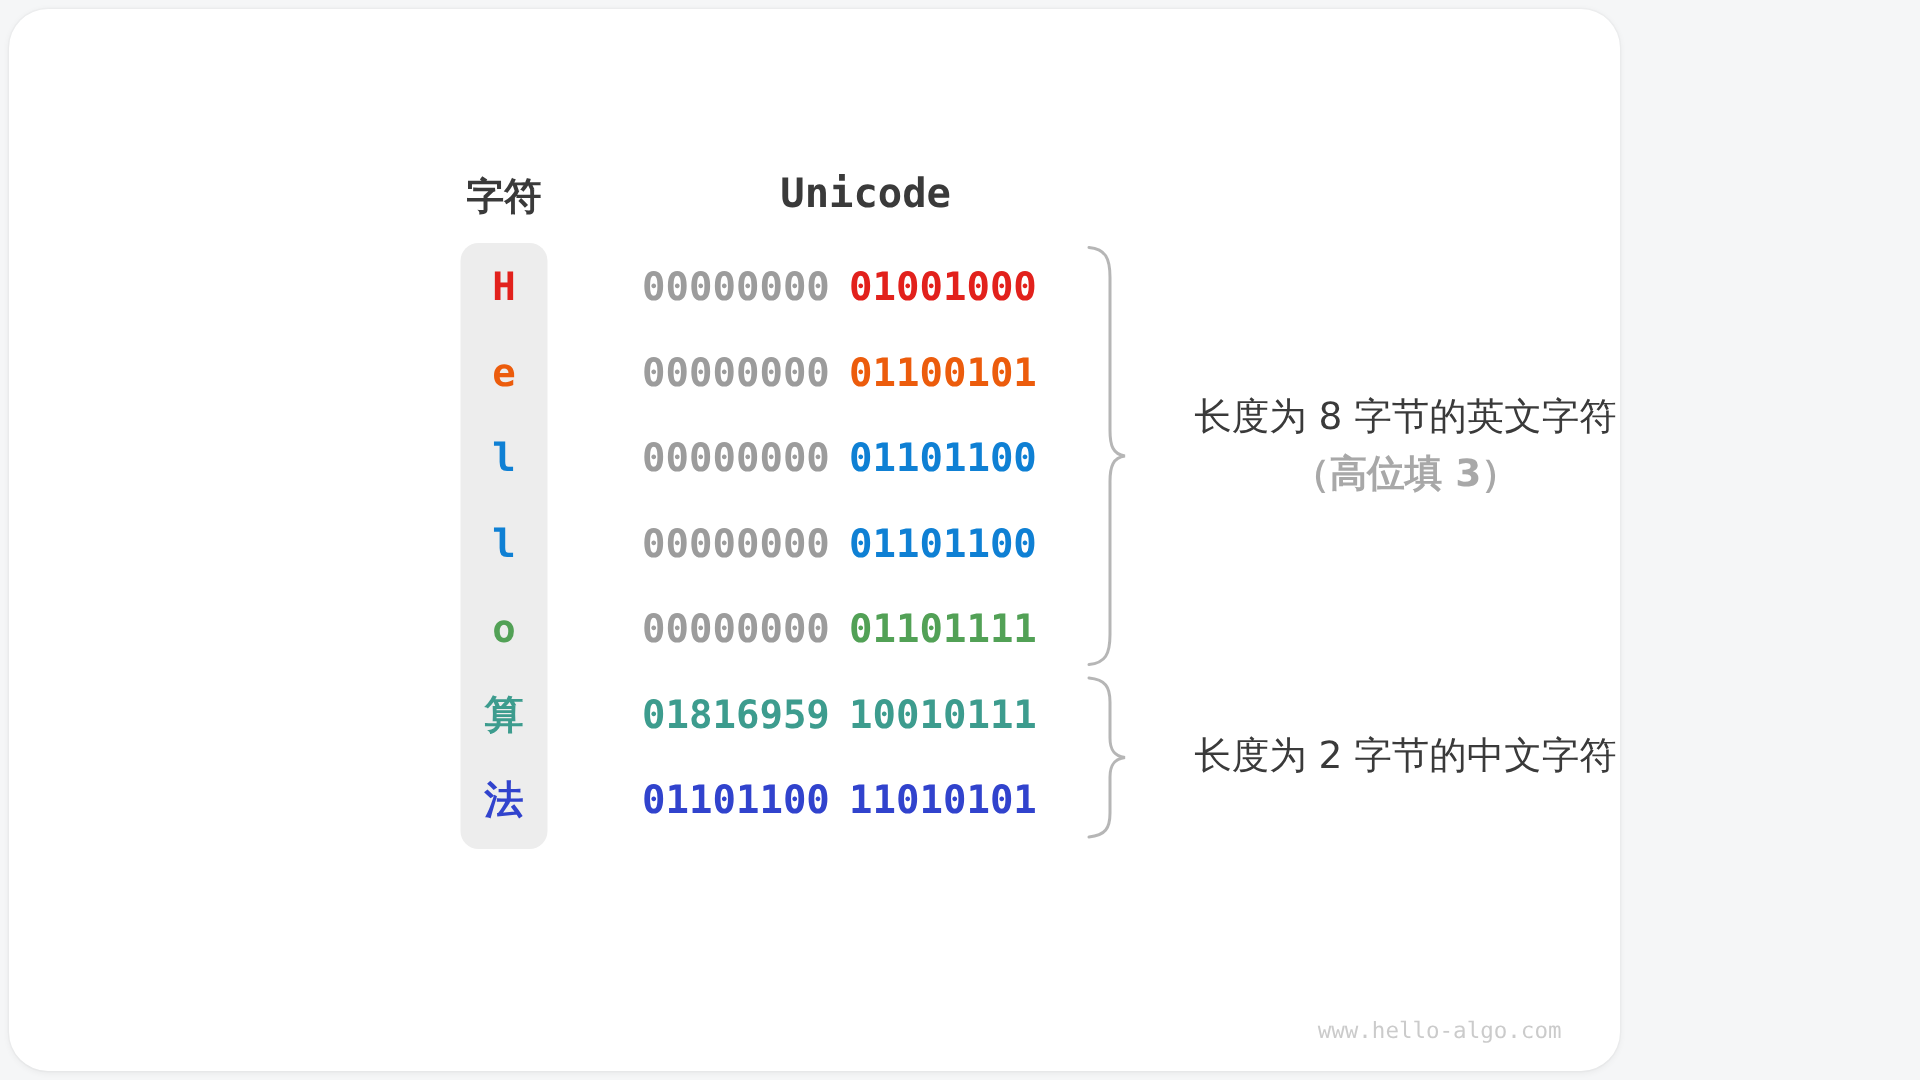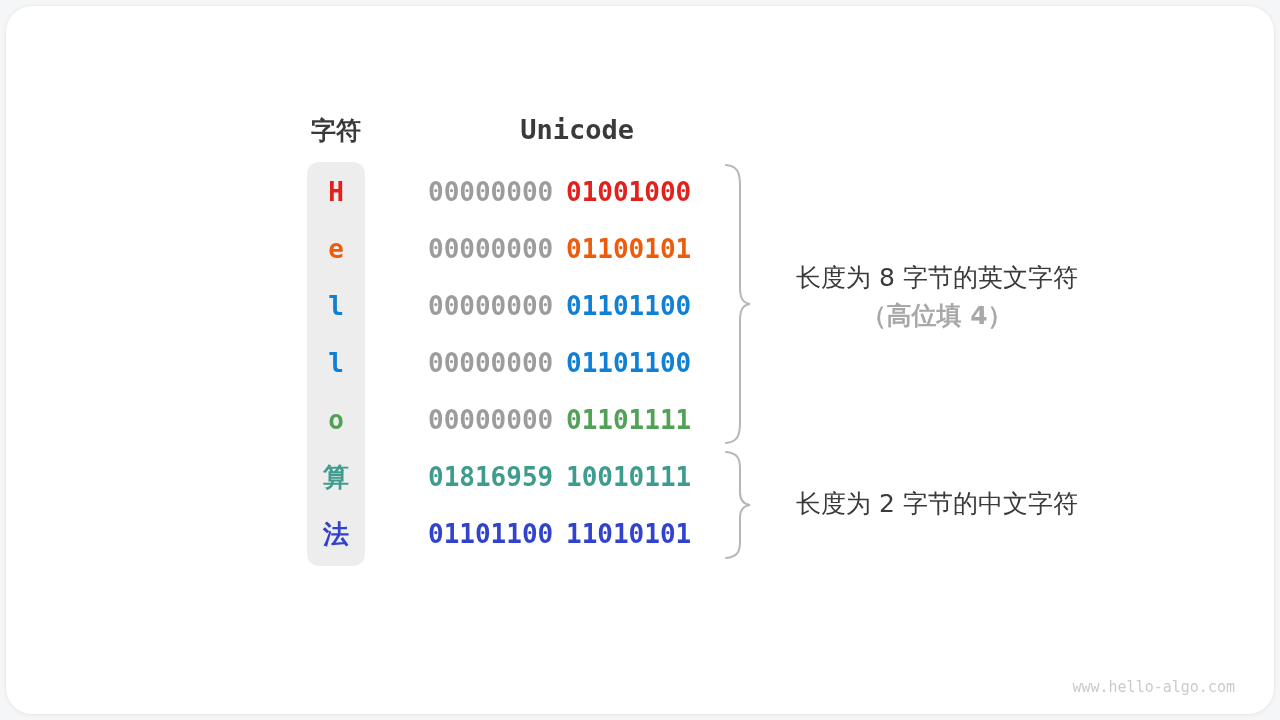--- a/index.html
+++ b/index.html
@@ -7,21 +7,21 @@
     --byte_gray:#9c9c9c; --label_gray:#a8a8a8; --brace_gray:#b6b6b6;
     --column_bg:#ededed; --watermark_gray:#cbcbcb;
   }
   html,body{margin:0;padding:0;}
   body{
     width:1280px;height:720px;position:relative;overflow:hidden;
     background:var(--page_bg);
     font-family:"DejaVu Sans", sans-serif;
   }
   .card{
-    position:absolute;left:6px;top:6px;width:1268px;height:708px;
+    position:absolute;left:6px;top:6px;width:1074px;height:708px;
     background:var(--card_bg);border-radius:26px;
     box-shadow:0 1px 5px rgba(0,0,0,0.06), 0 0 0 1px rgba(0,0,0,0.02);
   }
   .hdr{
     position:absolute;color:var(--text_dark);font-weight:bold;
     height:36px;line-height:36px;white-space:pre;
   }
   .hdr-char{left:300px;top:107px;width:60px;text-align:center;font-size:25px;}
   .hdr-unicode{
     left:498px;top:106px;width:130px;text-align:right;font-size:27px;
@@ -112,21 +112,21 @@
   <svg class="brace" style="left:718px;top:157px" width="28" height="282" viewBox="0 0 28 282">
     <path d="M2,2 C13,3 16,9 16,22 L16,124 C16,134 18,140 26,141 C18,142 16,148 16,158 L16,260 C16,273 13,279 2,280" fill="none" stroke="var(--brace_gray)" stroke-width="2" stroke-linecap="round"></path>
   </svg>
 
   <svg class="brace" style="left:718px;top:444px" width="28" height="110" viewBox="0 0 28 110">
     <path d="M2,2 C13,3 16,8 16,18 L16,42 C16,49 18,54 26,55 C18,56 16,61 16,68 L16,92 C16,102 13,107 2,108" fill="none" stroke="var(--brace_gray)" stroke-width="2" stroke-linecap="round"></path>
   </svg>
 
   <div class="annotation ann1">
     <div class="ann-line">长度为 8 字节的英文字符</div>
-    <div class="ann-note">（高位填 4）</div>
+    <div class="ann-note">（高位填 3）</div>
   </div>
 
   <div class="annotation ann2">
     <div class="ann-line">长度为 2 字节的中文字符</div>
   </div>
 
   <div class="watermark">www.hello-algo.com</div>
 </div>
 
 </body></html>

